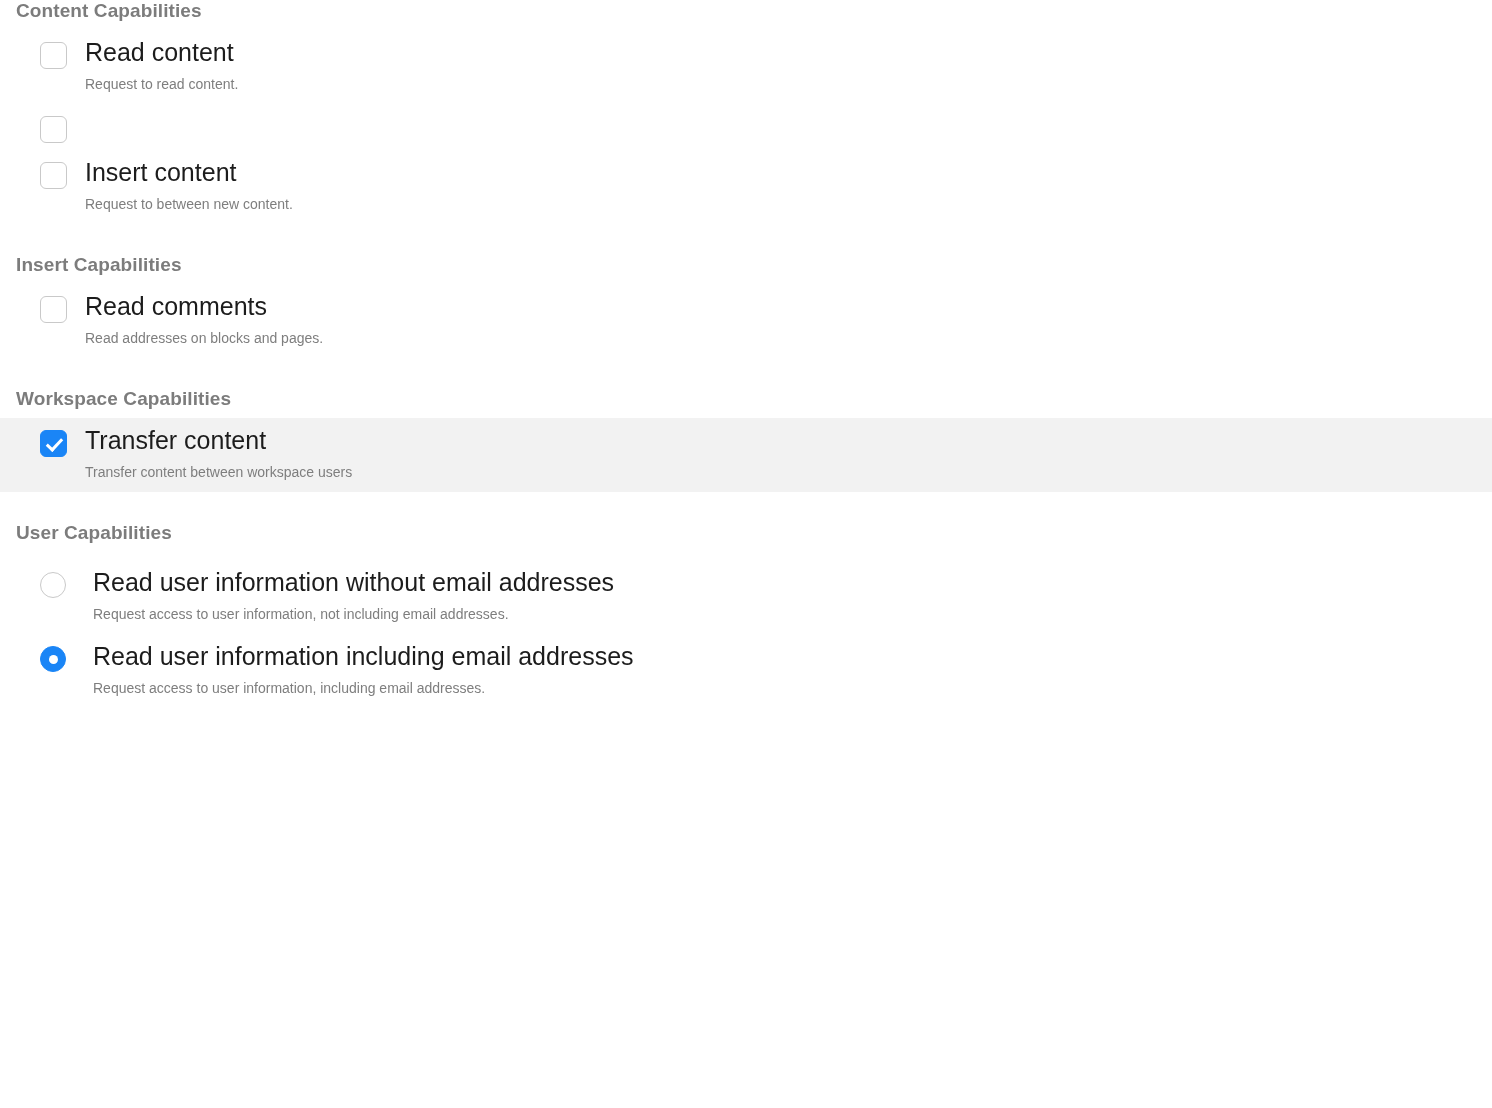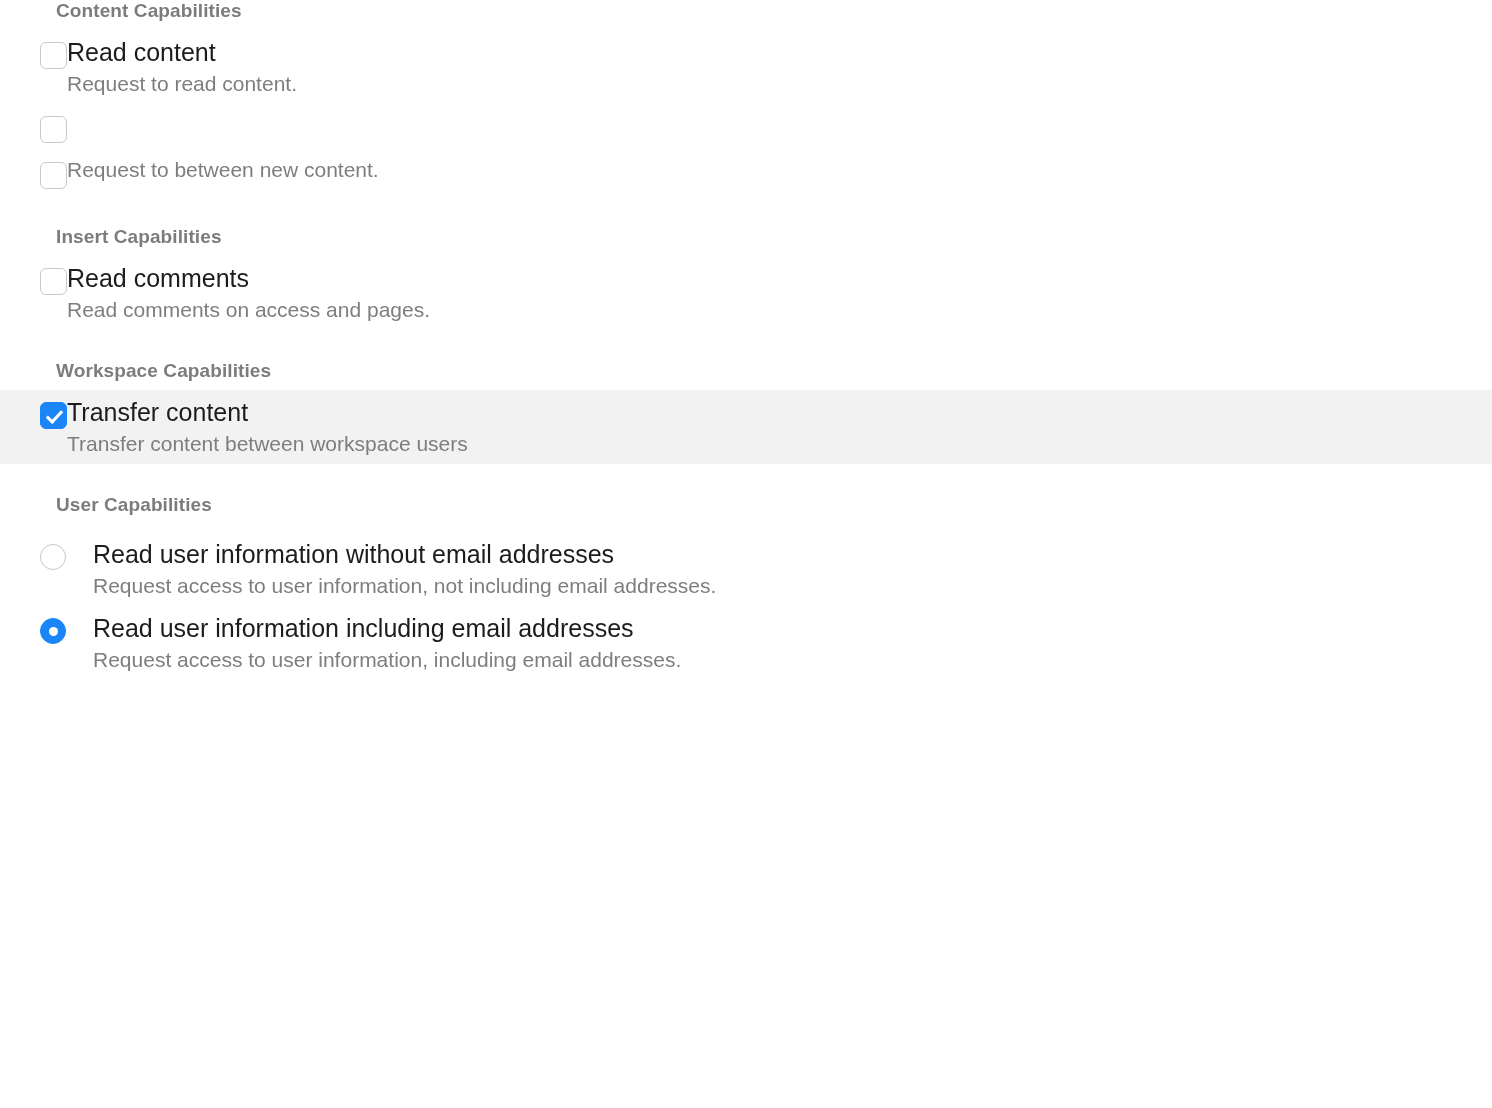--- a/index.html
+++ b/index.html
@@ -19,21 +19,21 @@
   .page {
     padding: 0;
     position: relative;
   }
 
   .section-title {
     font-size: 19px;
     font-weight: bold;
     color: #7c7c7c;
     letter-spacing: 0.1px;
-    padding-left: 56px;
+    padding-left: 16px;
   }
 
   .group {
     margin-bottom: 0;
   }
 
   
   .option-row {
     display: flex;
     align-items: flex-start;
@@ -95,31 +95,31 @@
     height: 9px;
     margin-left: -4.5px;
     margin-top: -4.5px;
     border-radius: 50%;
     background: #ffffff;
   }
 
   .texts {
     margin-left: 0;
   }
-  .option-row .texts { margin-left: 0; }
+  .option-row .texts { margin-left: 18px; }
   .radio-row .texts { margin-left: 27px; }
 
   .opt-label {
     font-size: 25px;
     line-height: 30px;
     color: #1c1c1c;
     margin-bottom: 4px;
   }
   .opt-desc {
-    font-size: 21px;
+    font-size: 14px;
     line-height: 26px;
     color: #7e7e7e;
   }
 
   .gap-lg { height: 30px; }
   .gap-md { height: 16px; }
   .gap-sm { height: 8px; }
 </style>
 </head>
 <body>
@@ -144,38 +144,39 @@
       <div class="ctrl">
         <div class="checkbox"></div>
       </div>
     </div>
 
     <div class="option-row">
       <div class="ctrl">
         <div class="checkbox"></div>
       </div>
       <div class="texts">
+        <div class="opt-label">Insert content</div>
         <div class="opt-desc">Request to between new content.</div>
       </div>
     </div>
   </div>
 
   <div class="gap-lg"></div>
 
   <div class="group">
     <div class="section-title">Insert Capabilities</div>
     <div class="gap-sm"></div>
 
     <div class="option-row">
       <div class="ctrl">
         <div class="checkbox"></div>
       </div>
       <div class="texts">
         <div class="opt-label">Read comments</div>
-        <div class="opt-desc">Read comments on access and pages.</div>
+        <div class="opt-desc">Read addresses on blocks and pages.</div>
       </div>
     </div>
 
   </div>
 
   <div class="gap-lg"></div>
 
   <div class="group">
     <div class="section-title">Workspace Capabilities</div>
     <div class="gap-sm"></div>

